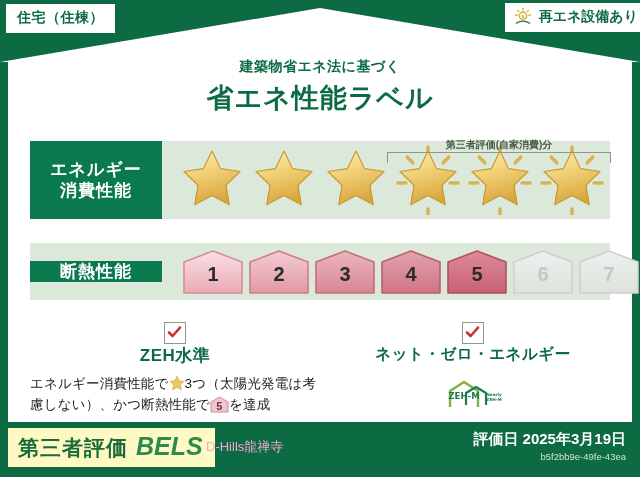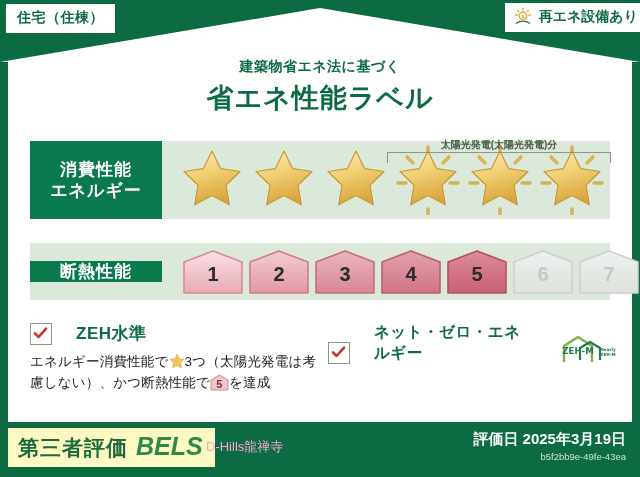--- a/index.html
+++ b/index.html
@@ -81,21 +81,21 @@
   .badge span{
     position:absolute;left:0;top:14px;width:62px;text-align:center;
     font-size:20px;font-weight:bold;color:#2b2b2b;
   }
   .badge.off span{color:#c2c9c2;}
 
   
   .zeh{position:absolute;}
   .zeh-left{left:30px;top:322px;width:290px;}
   .zeh-right{left:328px;top:322px;width:290px;}
-  .zeh-head{display:flex;align-items:flex-end;gap:24px;}
+  .zeh-head{display:flex;align-items:center;gap:0;flex-direction:column;}
   .chk{
     width:20px;height:20px;flex:0 0 20px;border:1.5px solid #8a9a86;background:#fff;
     position:relative;
   }
   .chk svg{position:absolute;left:2px;top:2px;}
   .zeh-title{font-size:17px;font-weight:bold;color:#0d6b43;letter-spacing:.5px;}
   .zeh-title.sm{font-size:15.5px;}
   .zeh-logo{width:58px;height:30px;margin-left:4px;flex:0 0 58px;}
   .zeh-text{
     margin-top:7px;font-size:13.5px;color:#1c1c1c;line-height:1.52;letter-spacing:.2px;
@@ -148,28 +148,28 @@
       <circle cx="12" cy="10.5" r="4.4" fill="none" stroke="#d6ac2e" stroke-width="1.8"></circle>
       <text x="12" y="13" font-size="5.5" fill="#d6ac2e" text-anchor="middle" font-family="DejaVu Sans">E</text>
       <path d="M4 19.5 Q12 14.5 20 19.5" fill="none" stroke="#2f6b4a" stroke-width="1.6" stroke-linecap="round"></path>
     </svg>
     <span>再エネ設備あり</span>
   </div>
 
   <div class="title-sub">建築物省エネ法に基づく</div>
   <div class="title-main">省エネ性能ラベル</div>
 
-  <div class="solar-note">太陽光発電(太陽光発電)分</div>
+  <div class="solar-note">第三者評価(自家消費)分</div>
   <div class="solar-bracket"></div>
 
   <div class="row row-energy">
     <div class="row-bg"></div>
     <div class="row-name">
+      <span>エネルギー</span>
       <span>消費性能</span>
-      <span>エネルギー</span>
     </div>
     <div class="row-body">
       <div class="stars" id="stars-container">
           <div class="star-wrap">
             <svg width="68" height="70" viewBox="0 0 68 70">
               <defs>
                 <linearGradient id="sg0" x1="0" y1="0" x2="0.3" y2="1">
                   <stop offset="0%" stop-color="#fdf0c0"></stop>
                   <stop offset="45%" stop-color="#f2d278"></stop>
                   <stop offset="100%" stop-color="#d9a83e"></stop>

